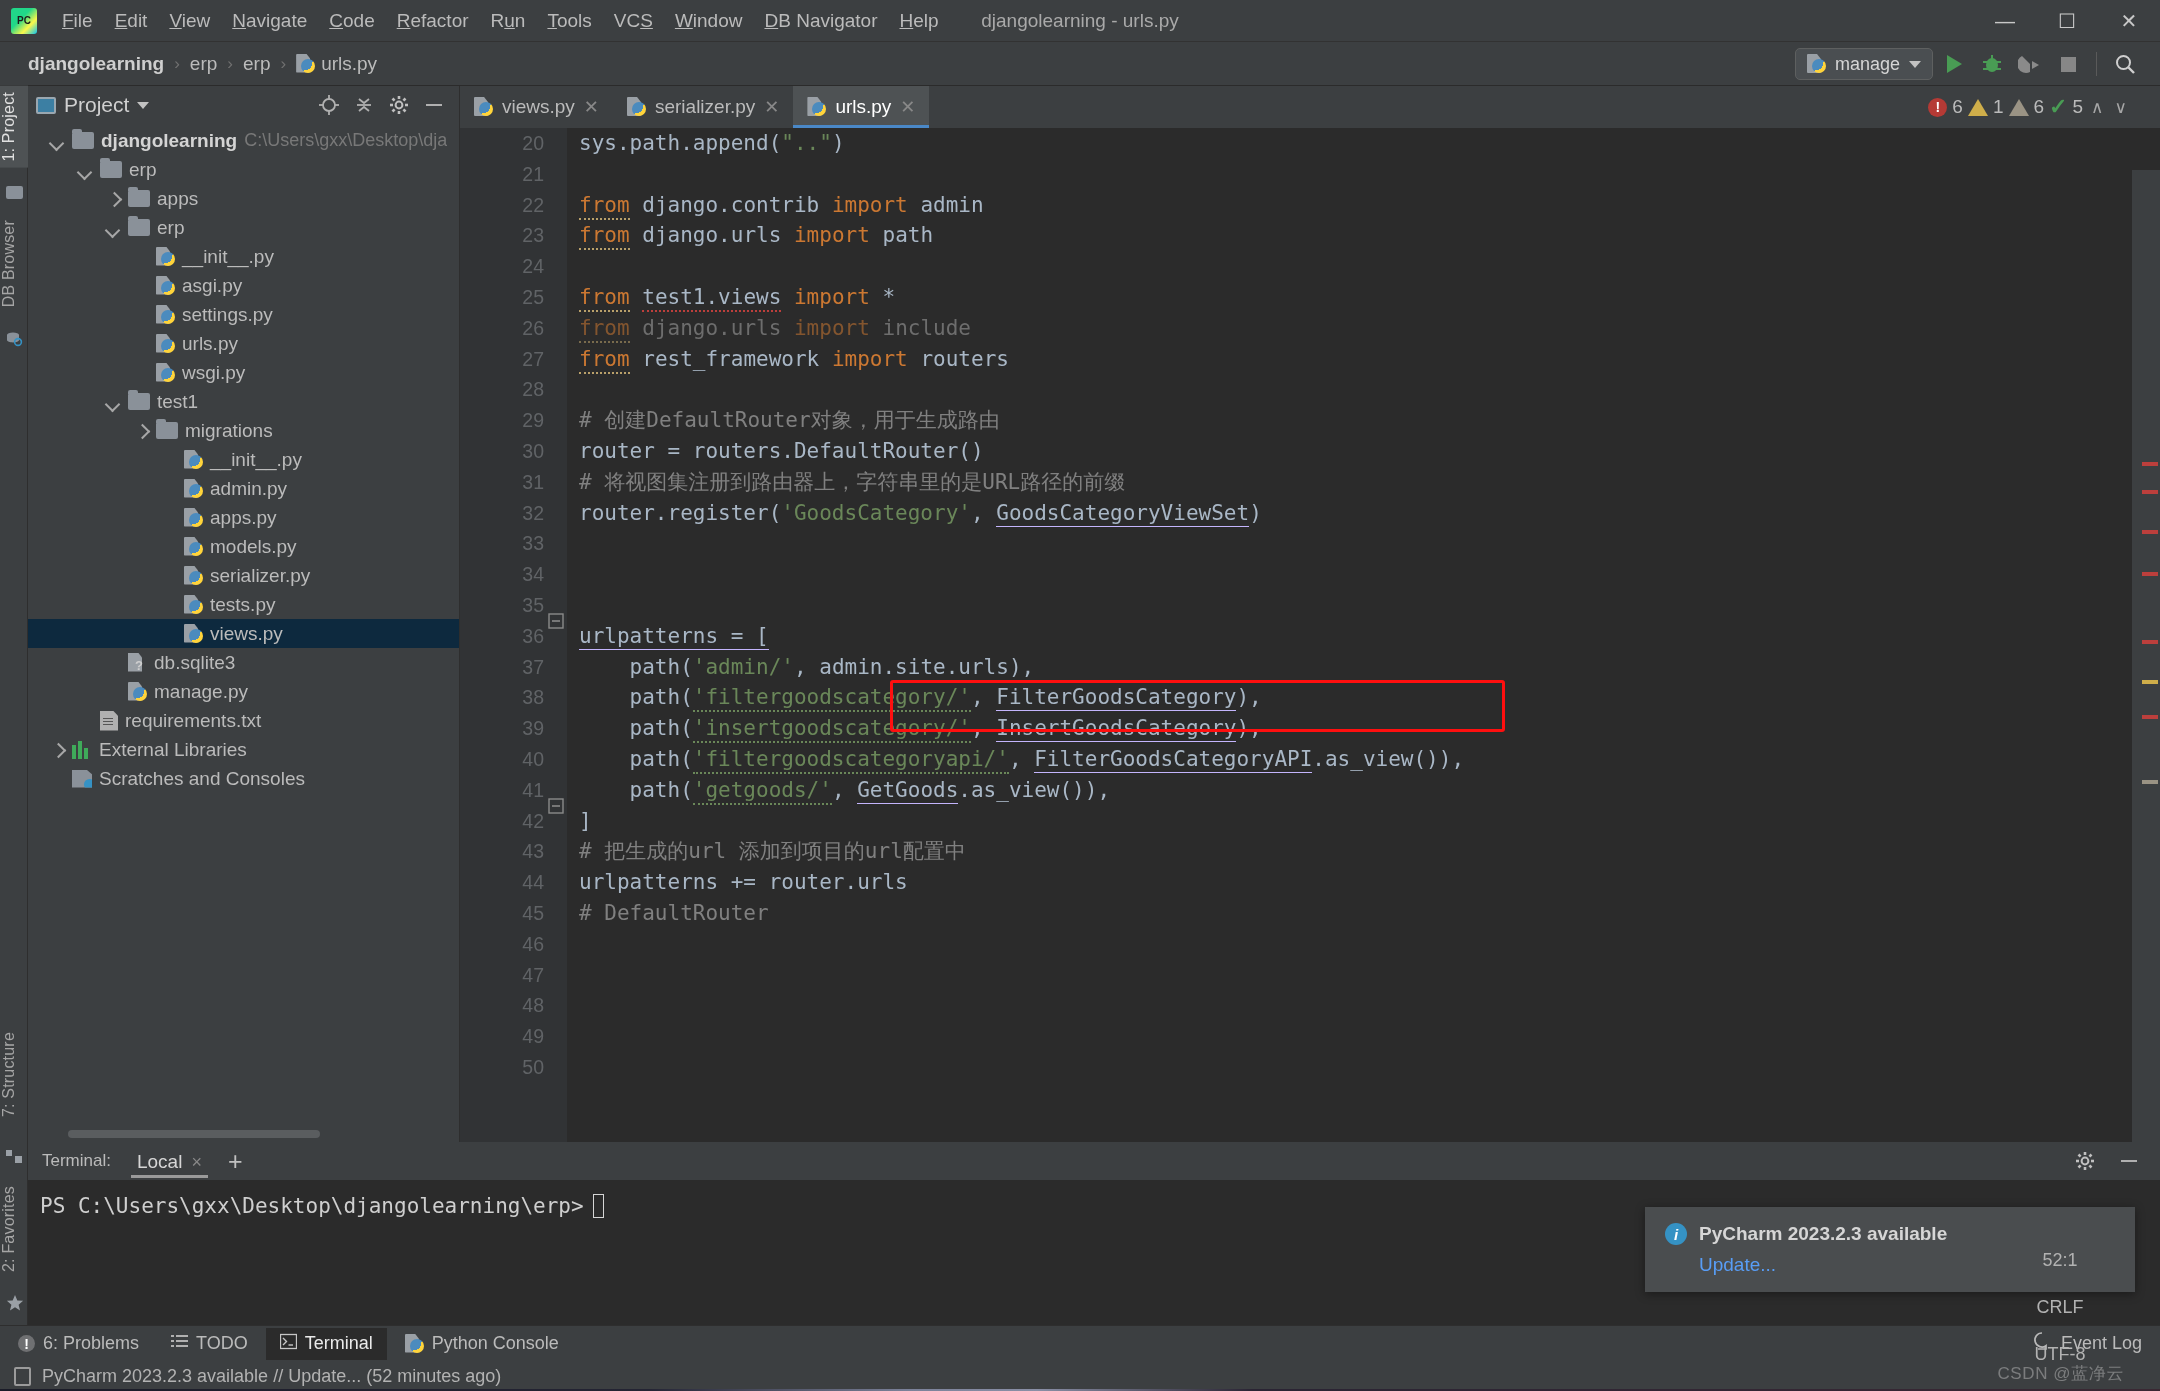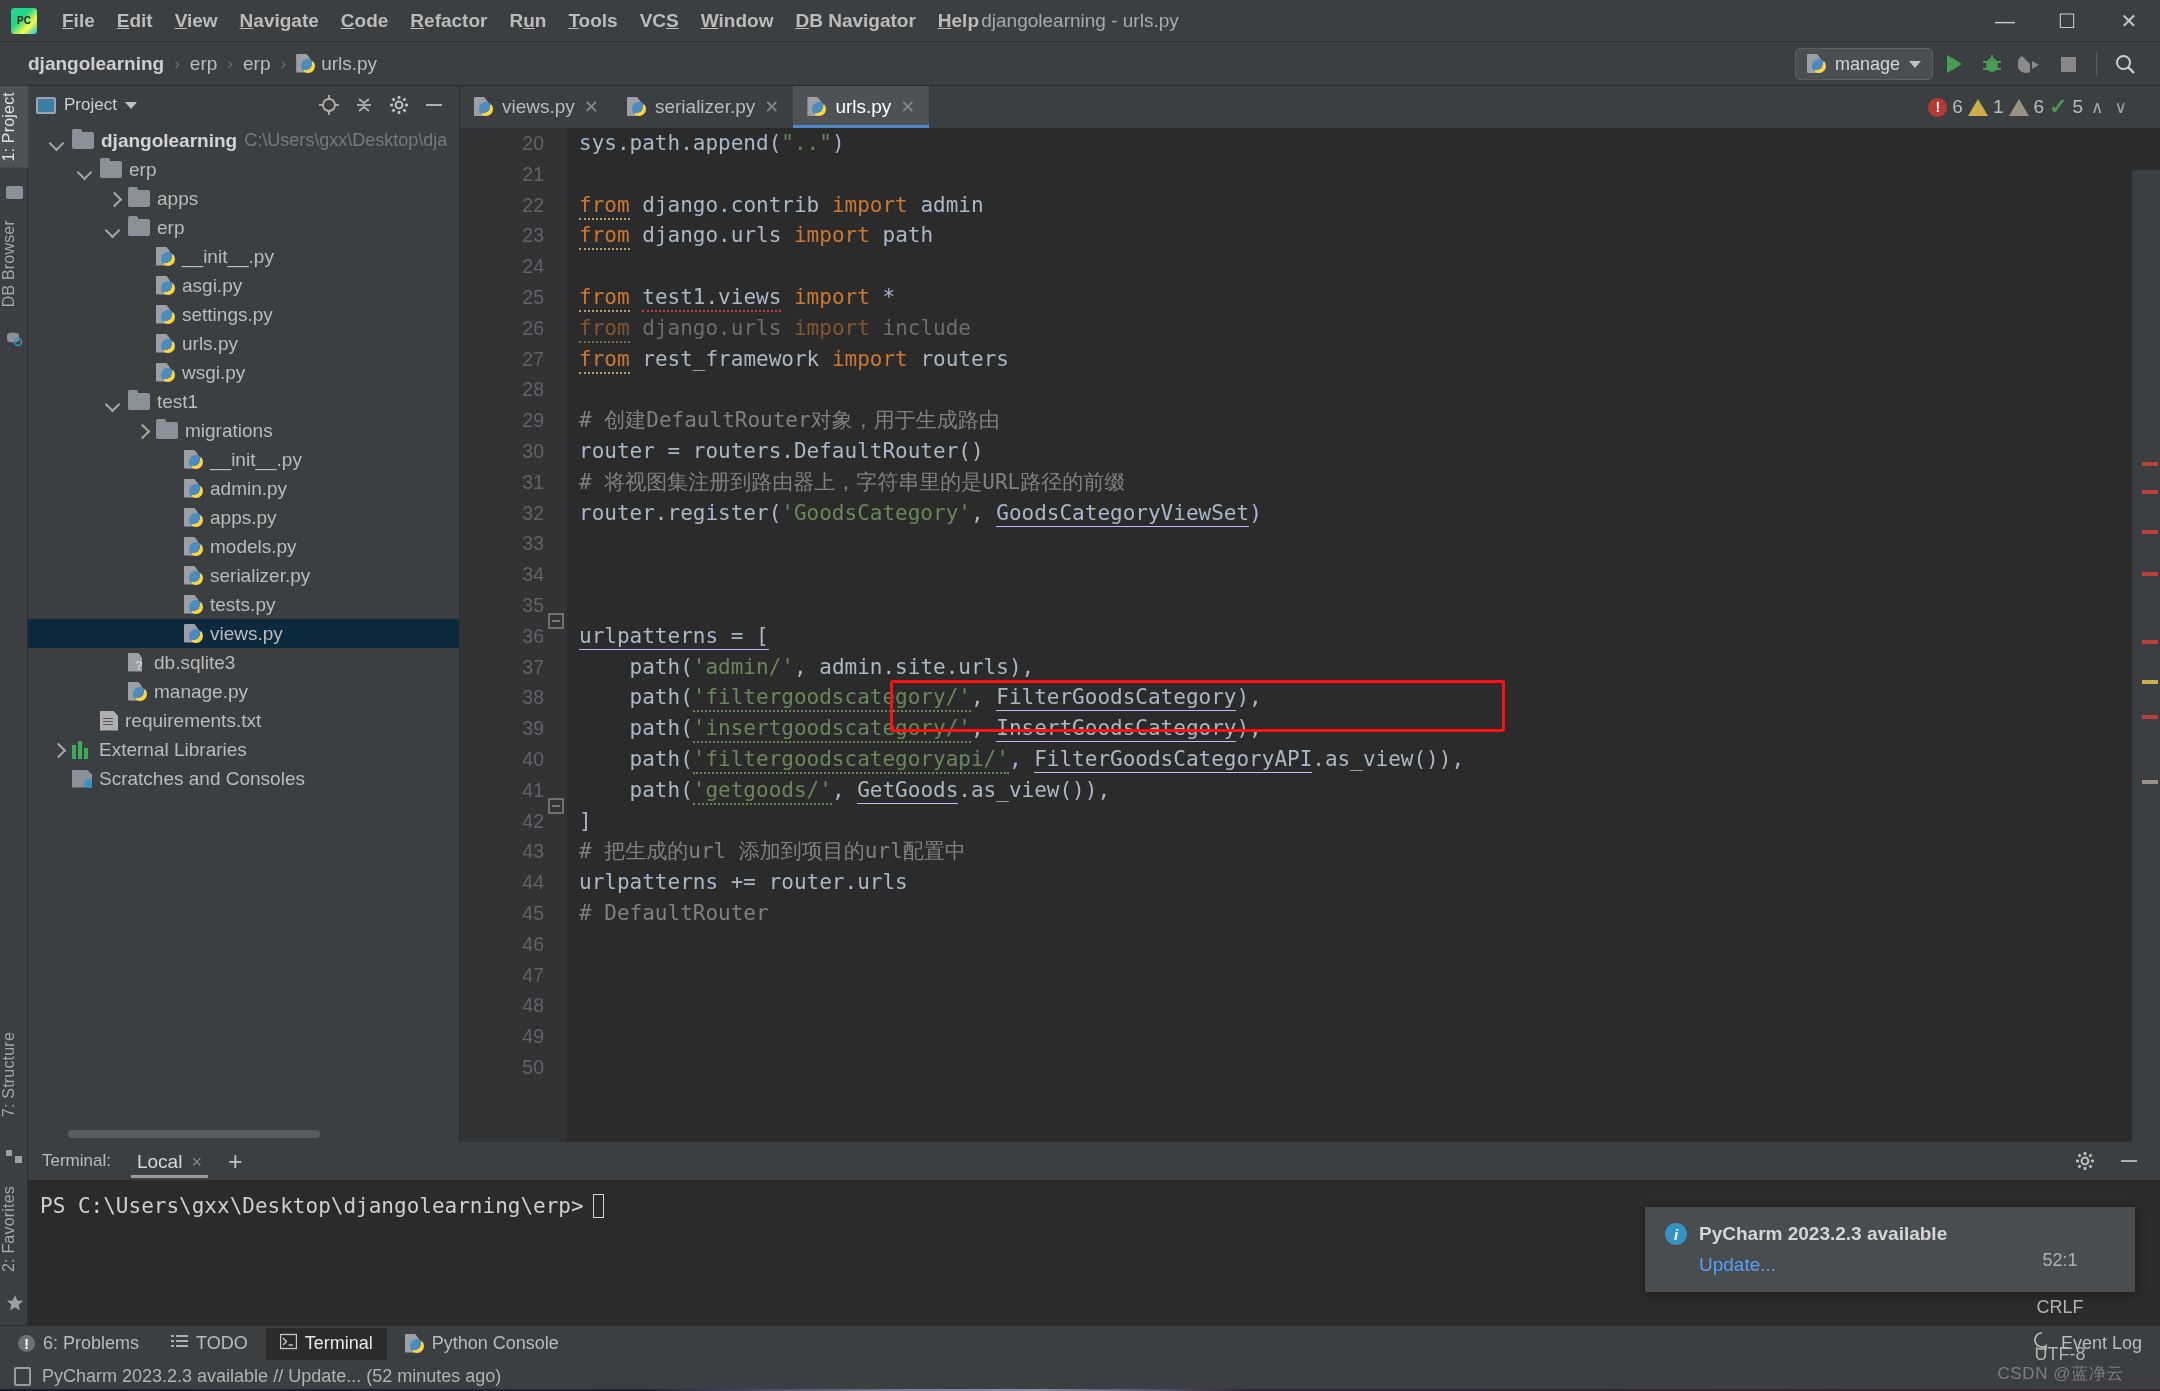--- a/index.html
+++ b/index.html
@@ -25,21 +25,20 @@
   }
   .app-logo::after {
     content: "PC"; position: absolute; inset: 0; display: flex;
     align-items: center; justify-content: center;
     font-size: 10px; font-weight: bold; color: #1b1b1b;
   }
   .menu { display: flex; align-items: center; gap: 0px; }
   .menu-item {
     padding: 4px 11px; font-size: 19px; color: #bbbbbb; cursor: default;
     white-space: nowrap;
-    font-weight: bold;
   }
   .menu-item u { text-decoration: underline; }
   .win-title {
     position: absolute; left: 50%; transform: translateX(-50%);
     font-size: 19px; color: #a9a9a9; white-space: nowrap;
   }
   .win-ctrls {
     position: absolute; right: 0; top: 0; height: 42px; display: flex;
   }
   .win-btn {
@@ -140,21 +139,21 @@
   
   .project-panel {
     position: absolute; left: 28px; top: 86px; width: 432px; height: 1056px;
     background: #3c3f41; border-right: 1px solid #2e2e2e;
     display: flex; flex-direction: column;
   }
   .panel-head {
     height: 38px; display: flex; align-items: center; padding: 0 8px;
     gap: 8px; flex: none;
   }
-  .panel-title { font-size: 17px; color: #d0d0d0; }
+  .panel-title { font-size: 21px; color: #d0d0d0; }
   .folder-sq {
     width: 20px; height: 17px; border: 2px solid #9aa7b0; background: #3c7fa3;
     border-radius: 2px; flex: none;
   }
   .panel-actions { margin-left: auto; display: flex; align-items: center; gap: 13px; padding-right: 6px;}
   .ico-btn { width: 22px; height: 22px; position: relative; color:#a9a9a9; }
 
   .tree { flex: 1; overflow: hidden; padding-top: 2px; font-size: 19px; }
   .row {
     height: 29px; display: flex; align-items: center; gap: 7px;

